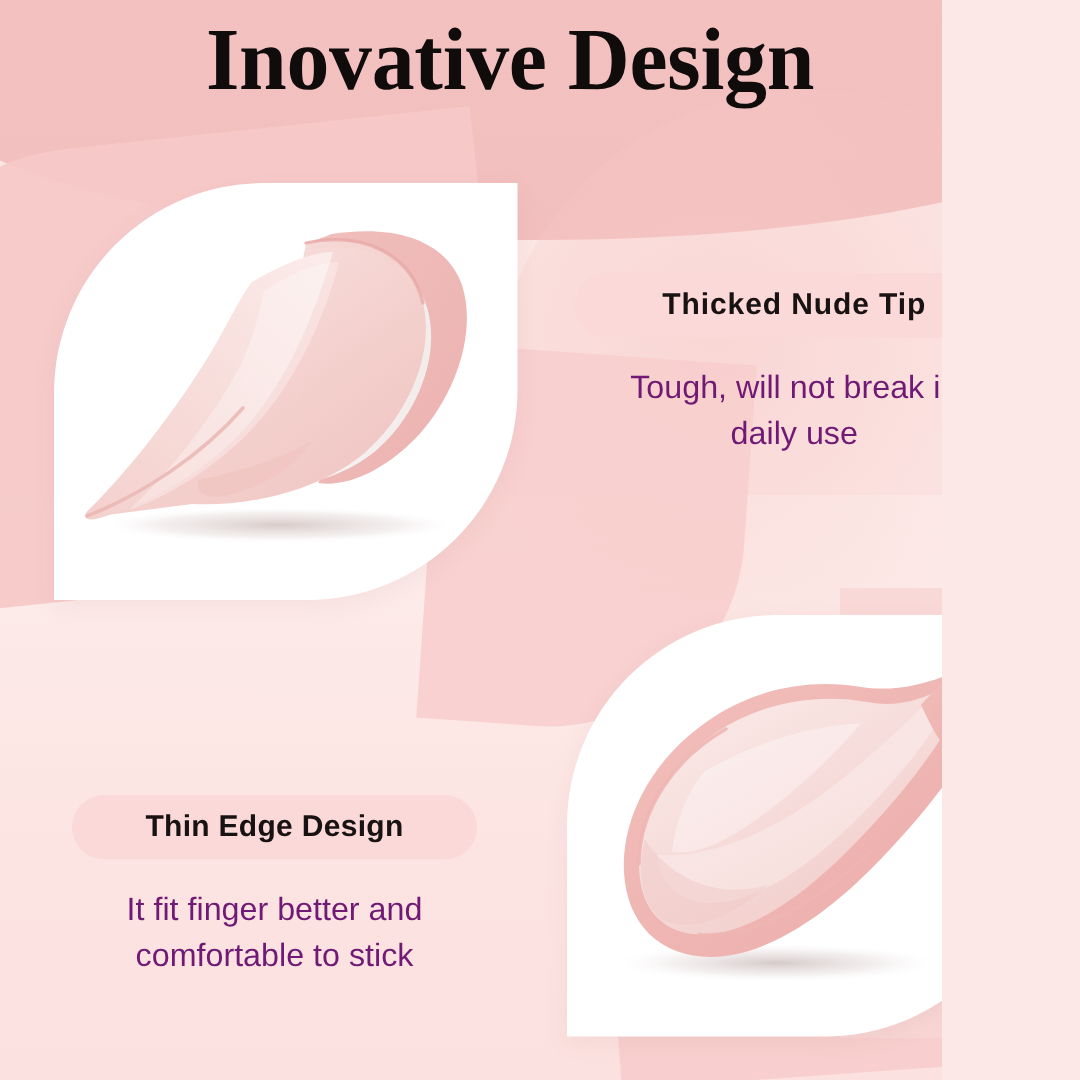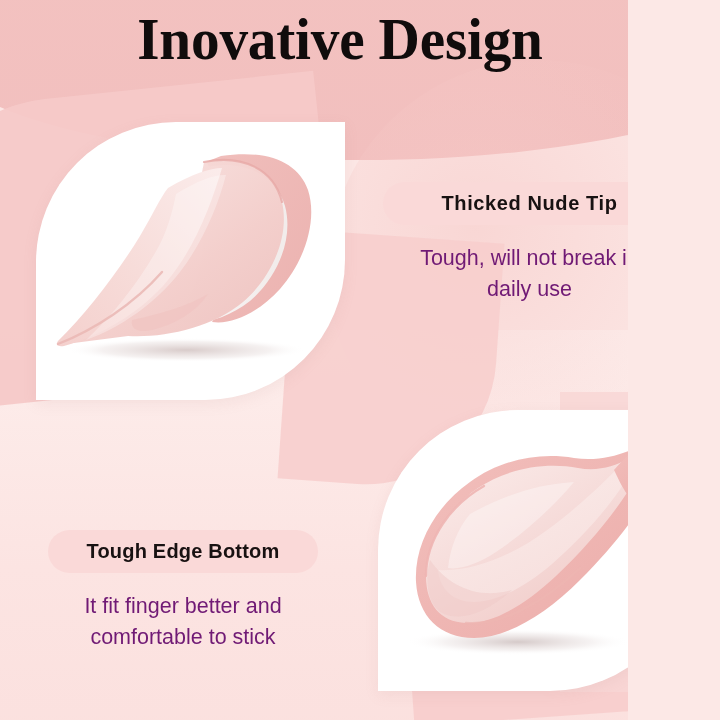--- a/index.html
+++ b/index.html
@@ -359,18 +359,18 @@
     </svg>
   </div>
 
   <div class="feature feature-tip">
     <span class="pill">Thicked  Nude  Tip</span>
     <p class="desc">Tough, will not break in
 daily use</p>
   </div>
 
   <div class="feature feature-edge">
-    <span class="pill">Tough Edge Bottom</span>
+    <span class="pill">Thin Edge Design</span>
     <p class="desc">It fit finger better and
 comfortable to stick</p>
   </div>
 
 </div>
 
 </body></html>

